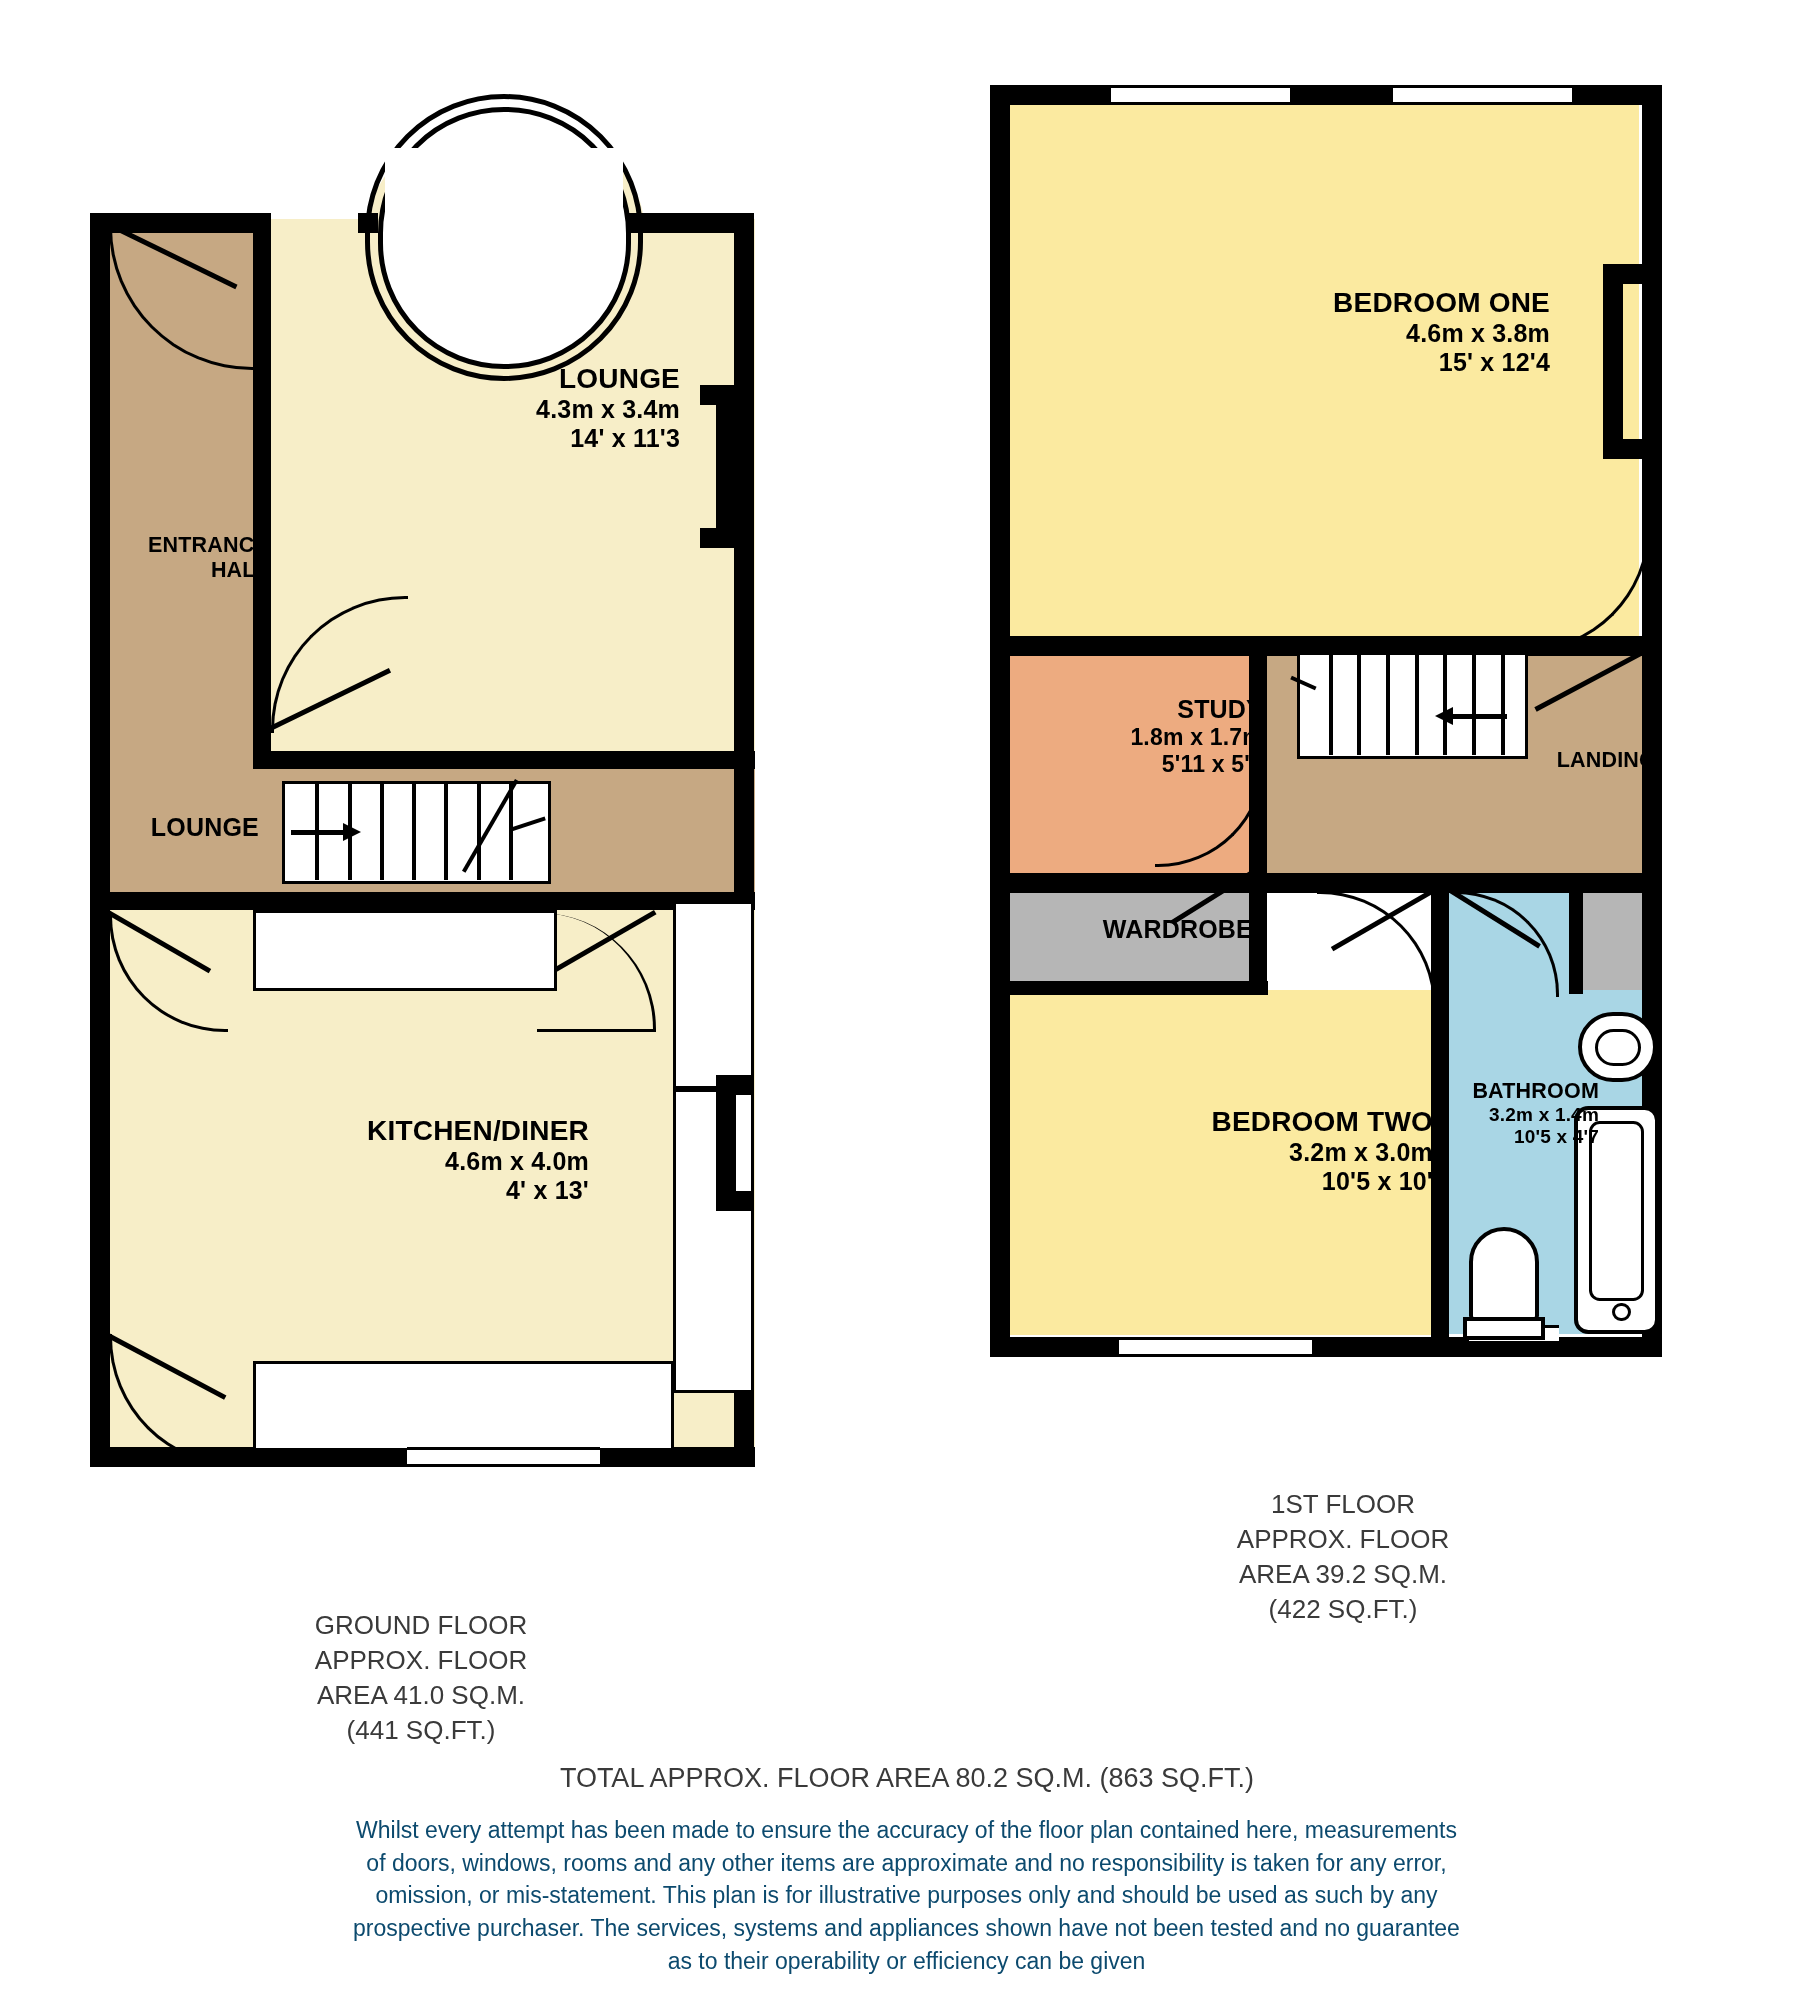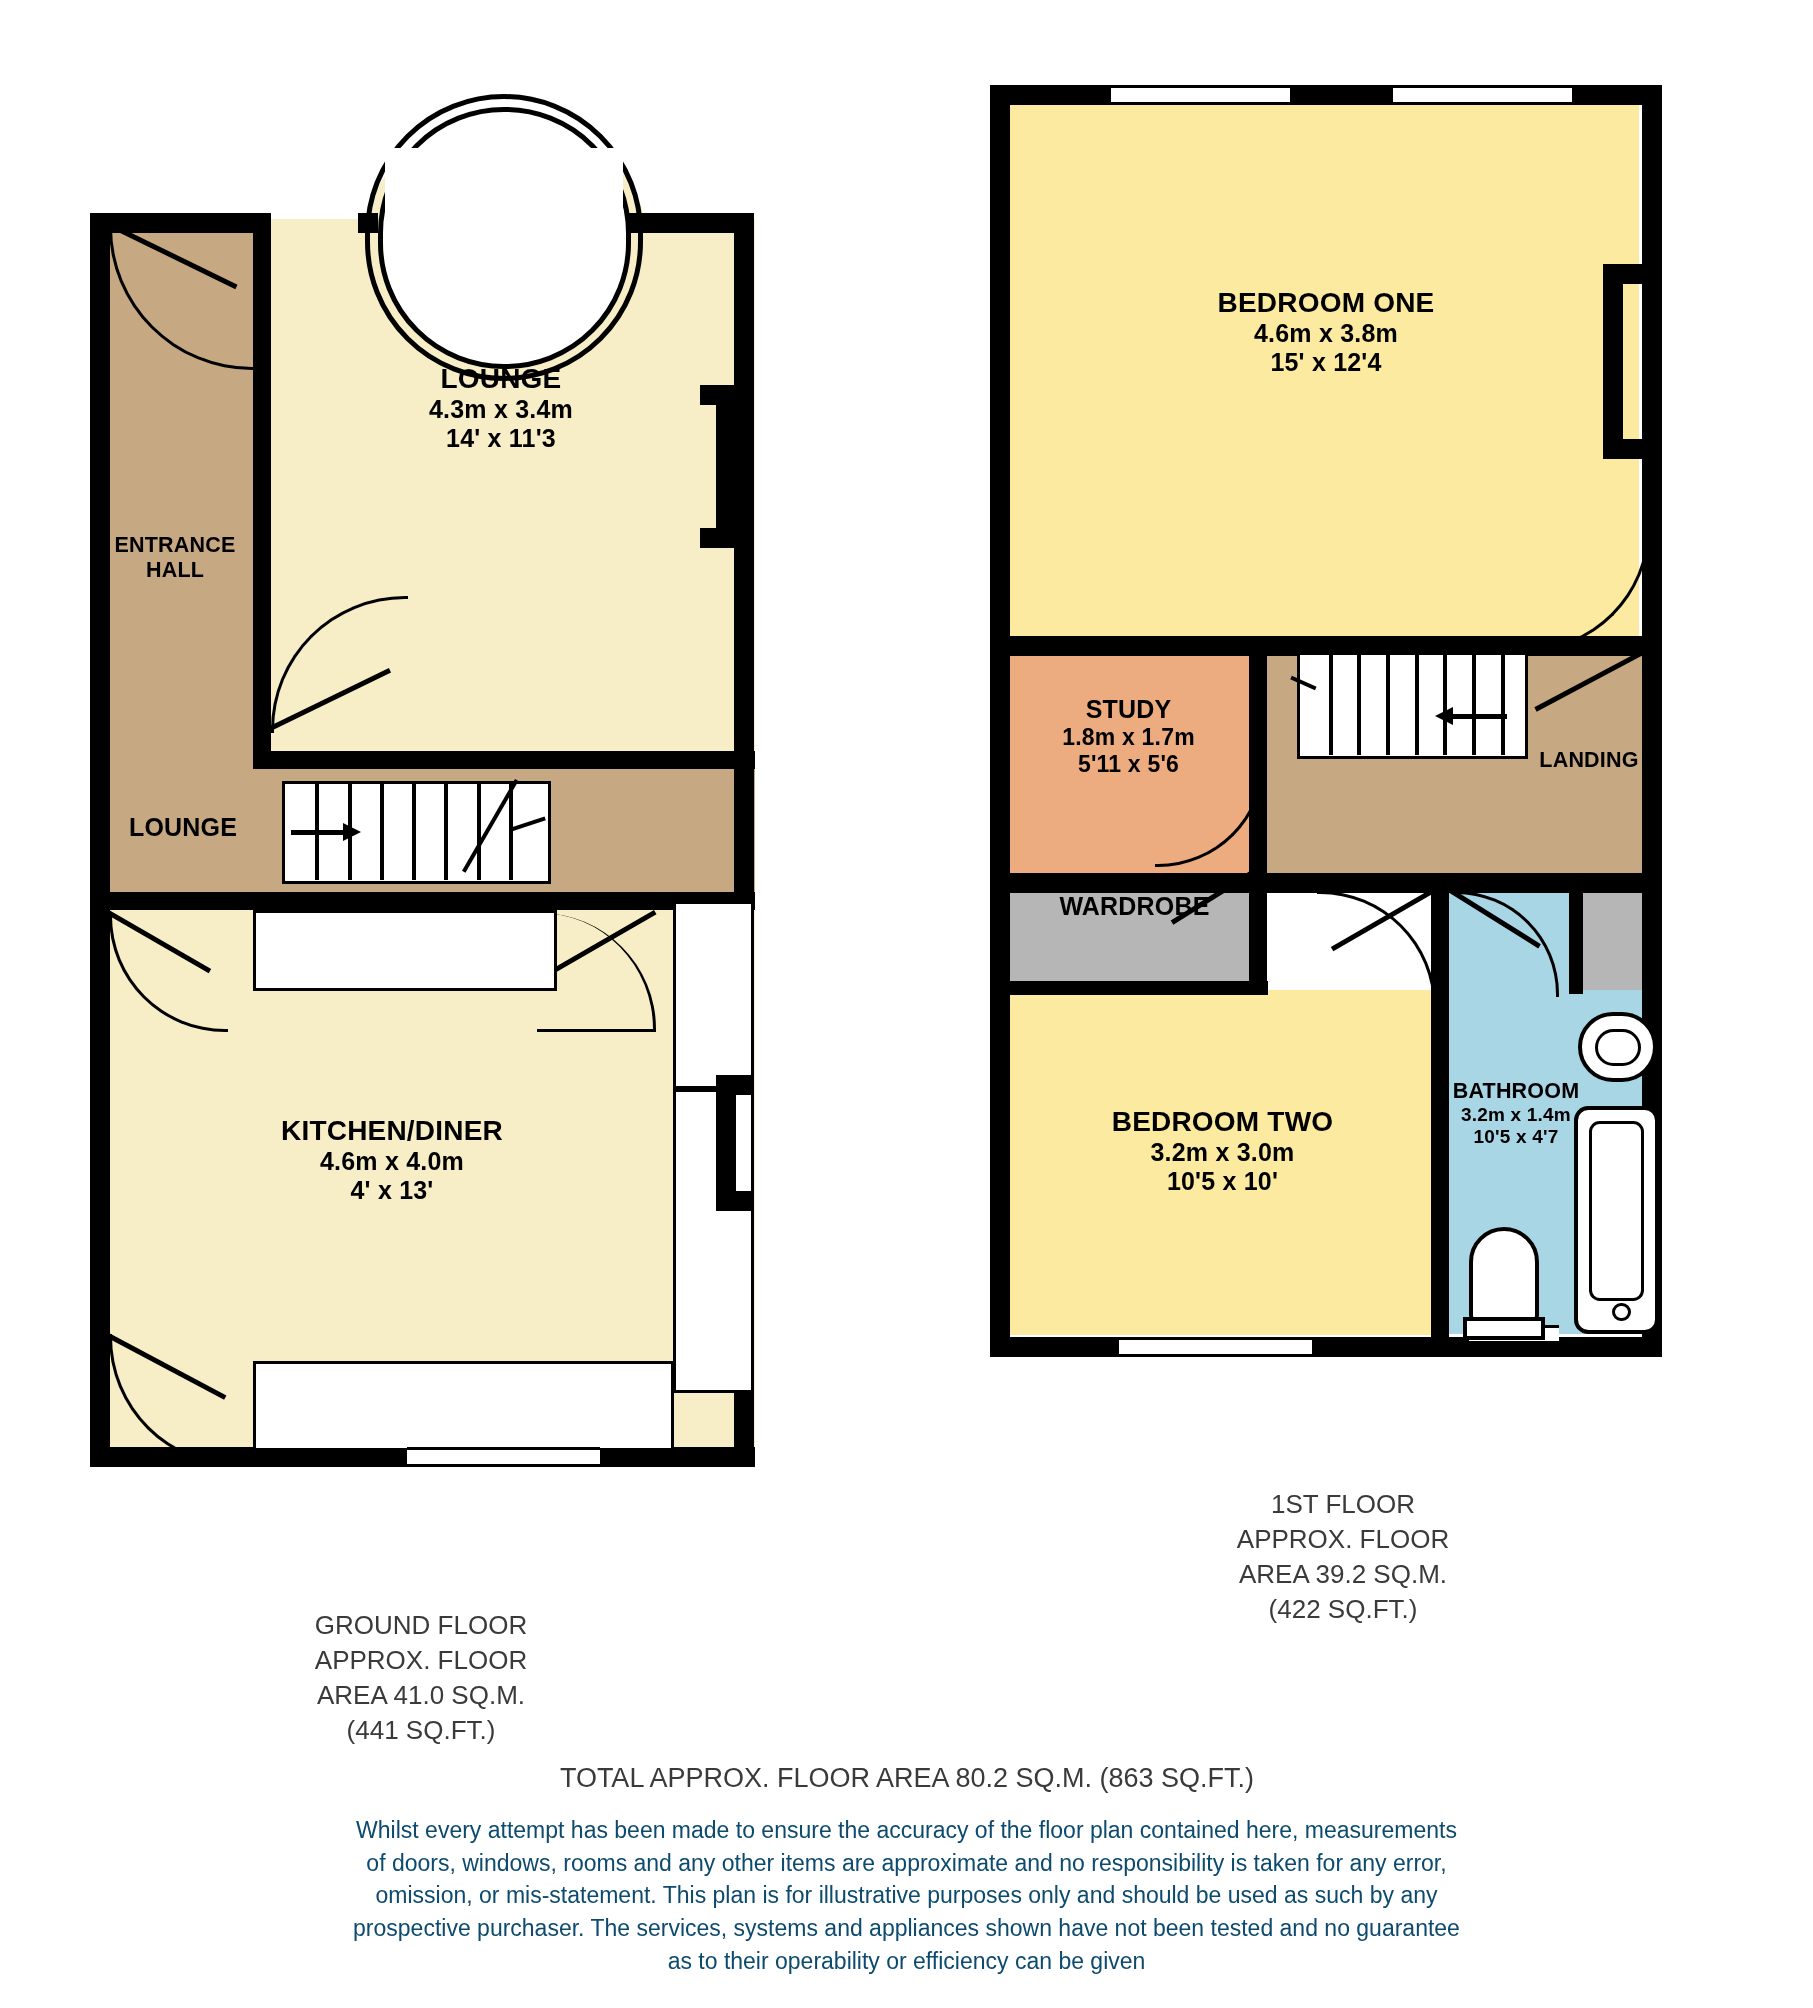--- a/index.html
+++ b/index.html
@@ -32,21 +32,21 @@
   }
   .fill-cream   { background: #f7eec8; }
   .fill-yellow  { background: #fbeaa0; }
   .fill-tan     { background: #c6a883; }
   .fill-orange  { background: #edab80; }
   .fill-grey    { background: #b6b6b6; }
   .fill-blue    { background: #a9d6e5; }
 
   .label {
     position: absolute;
-    text-align: center;
+    text-align: right;
     font-weight: bold;
     line-height: 1.16;
     white-space: nowrap;
     letter-spacing: 0.2px;
   }
   .label .l1 { display: block; }
   .label .l2 { display: block; }
   .label .l3 { display: block; }
 
   .name-lg  { font-size: 28px; }
@@ -325,21 +325,21 @@
     </div>
 
     <div class="label" style="left:994px; top:695px; width:269px;">
       <span class="l1 name-md">STUDY</span>
       <span class="l2 dim-md">1.8m x 1.7m</span>
       <span class="l3 dim-md">5'11 x 5'6</span>
     </div>
 
     <div class="label name-sm" style="left:1522px; top:748px; width:134px;">LANDING</div>
 
-    <div class="label name-md" style="left:1016px; top:892px; width:237px;">WARDROBE</div>
+    <div class="label name-md" style="left:1016px; top:915px; width:237px;">WARDROBE</div>
 
     <div class="label" style="left:1012px; top:1106px; width:421px;">
       <span class="l1 name-lg">BEDROOM TWO</span>
       <span class="l2 dim-lg">3.2m x 3.0m</span>
       <span class="l3 dim-lg">10'5 x 10'</span>
     </div>
 
     <div class="label" style="left:1433px; top:1079px; width:166px;">
       <span class="l1 name-sm">BATHROOM</span>
       <span class="l2 dim-sm">3.2m x 1.4m</span>

